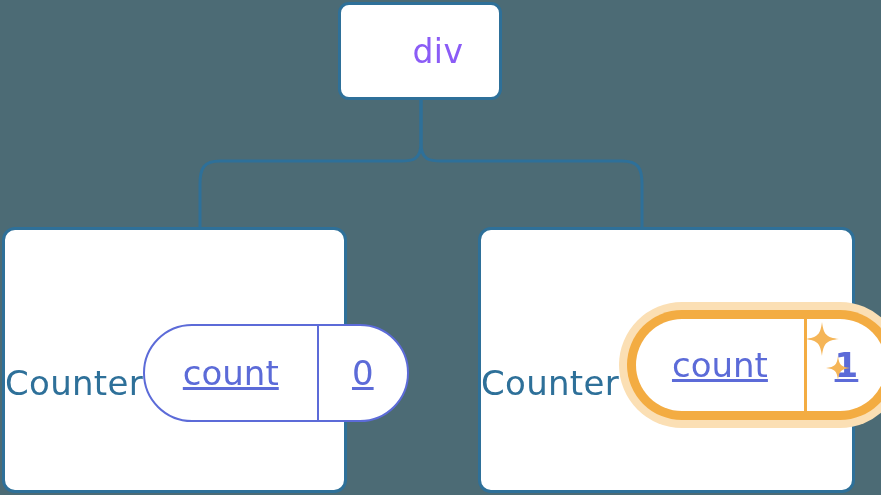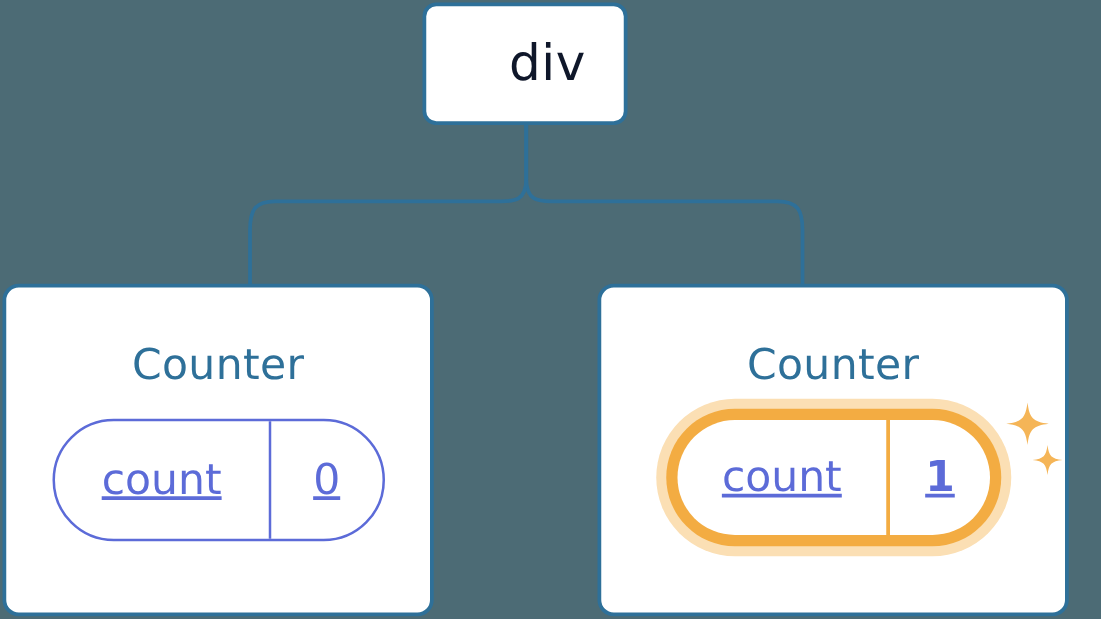--- a/index.html
+++ b/index.html
@@ -40,36 +40,35 @@
     height: 98px;
     box-sizing: border-box;
     background: #FFFFFF;
     border: 3px solid #2E7099;
     border-radius: 11px;
     display: flex;
     align-items: center;
     justify-content: center;
   }
   .root-label {
-    font-size: 40px;
-    color: #0f172a;
+    font-size: 33px;
+    color: #8b5cf6;
     letter-spacing: 0.5px;
     line-height: 1;
     margin-left: 36px;
   }
 
   
   .card {
     position: absolute;
     box-sizing: border-box;
     background: #FFFFFF;
     border: 3px solid #2E7099;
     border-radius: 13px;
     display: flex;
-    flex-direction: column;
     align-items: center;
   }
   .card-left {
     left: 2px;
     top: 227px;
     width: 345px;
     height: 266px;
   }
   .card-right {
     left: 478px;

